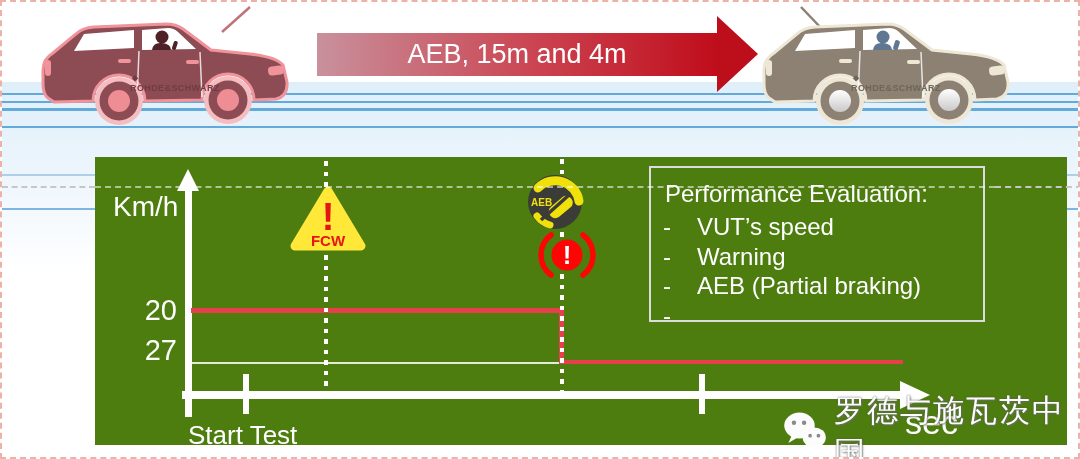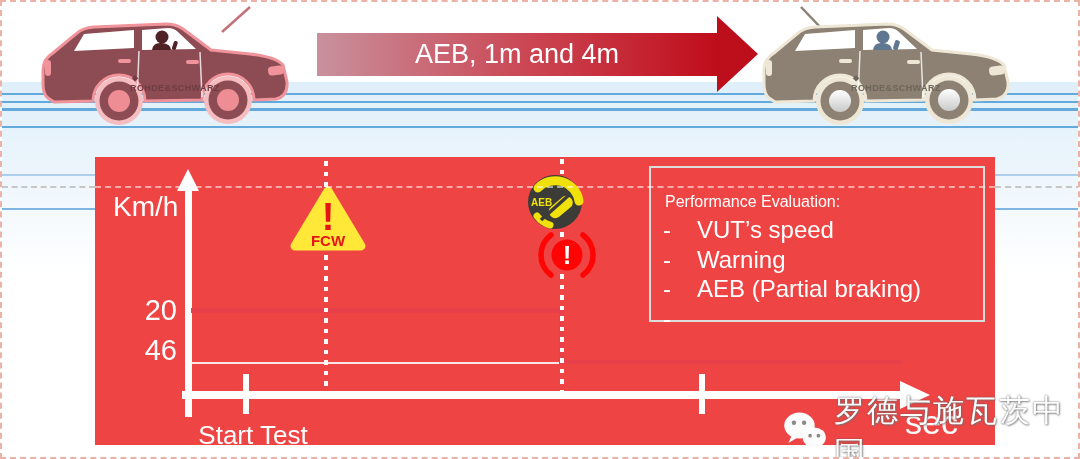--- a/index.html
+++ b/index.html
@@ -17,43 +17,43 @@
   
   .arrow-wrap{left:315px;top:14px;width:442px;height:77px;}
   .arrow-body{position:absolute;left:0;top:17px;width:400px;height:43px;
     background:linear-gradient(90deg,#c8919d 0%,#cb4350 55%,#c00d1b 100%);}
   .arrow-head{position:absolute;left:400px;top:0;width:0;height:0;
     border-top:38.5px solid transparent;border-bottom:38.5px solid transparent;
     border-left:41px solid #bd0e1b;}
   .arrow-label{position:absolute;left:0;top:17px;width:400px;height:43px;line-height:43px;
     text-align:center;color:#fff;font-size:27px;}
   
-  .panel{left:93px;top:155px;width:900px;height:288px;background:#ef4444;}
+  .panel{left:93px;top:155px;width:972px;height:288px;background:#4d7c0f;}
   .axis-y{left:89.5px;top:30px;width:7px;height:230px;background:#fff;}
   .axis-y-head{left:81.5px;top:12px;width:0;height:0;
     border-left:11.5px solid transparent;border-right:11.5px solid transparent;
     border-bottom:22px solid #fff;}
   .axis-x{left:87px;top:234px;width:718px;height:8px;background:#fff;}
   .axis-x-head{left:805px;top:224px;width:0;height:0;
     border-top:14px solid transparent;border-bottom:14px solid transparent;
     border-left:30px solid #fff;}
   .kmh{left:18px;top:34px;color:#fff;font-size:28px;}
   .ytick{left:30px;width:52px;text-align:right;color:#fff;font-size:29px;}
   .gridline-35{left:96px;top:205px;width:711px;height:2px;background:rgba(255,255,255,.85);}
   .speed-hi{left:96px;top:151px;width:368px;height:4.5px;background:#e8404a;}
   .speed-drop{left:464px;top:151px;width:4.5px;height:56px;background:#e8404a;}
   .speed-lo{left:464px;top:202.5px;width:344px;height:4.5px;background:#e8404a;}
   .dotline{width:4px;background-image:repeating-linear-gradient(to bottom,#fff 0 4.5px,transparent 4.5px 10.5px);}
   .tick{width:6px;height:40px;background:#fff;top:217px;}
-  .xlabel{color:#fff;font-size:26px;width:130px;text-align:center;top:263px;}
+  .xlabel{color:#fff;font-size:26px;width:130px;top:263px;}
   .sec-label{left:810px;top:246px;color:#fff;font-size:34px;}
   
   .eval-box{left:554px;top:9px;width:336px;height:156px;border:2px solid #dcdcdc;
     color:#fff;box-sizing:border-box;padding:5px 10px 0 12px;}
-  .eval-title{font-size:16px;margin:20px 0 4px 2px;}
+  .eval-title{font-size:24px;margin:7px 0 4px 2px;}
   .eval-list{list-style:none;margin:0;padding:0;}
   .eval-list li{display:flex;font-size:24px;line-height:29.5px;}
   .eval-list .dash{width:34px;flex:0 0 34px;}
   
   .guide{height:0;border-top:2px dashed #c6c6c6;top:184px;}
   .guide.mid{border-top-color:rgba(255,255,255,.55);}
   
   .watermark{left:779px;top:388px;display:flex;align-items:center;gap:5px;}
   .wm-text{color:#fdfdfd;font-size:31px;letter-spacing:2px;
     text-shadow:0 0 2px rgba(90,90,90,.9),1px 1px 2px rgba(120,120,120,.7);}
@@ -91,21 +91,21 @@
     <circle cx="192" cy="96" r="24" fill="#f6bdc1"></circle>
     <circle cx="192" cy="96" r="19.5" fill="#8d4b53"></circle>
     <circle cx="192" cy="96" r="11" fill="#ee8d94"></circle>
     <rect x="97" y="72" width="4.5" height="4.5" fill="#703c43" transform="rotate(45 99 74)"></rect>
     <text x="94" y="87" font-size="9" font-weight="bold" letter-spacing="0.4" fill="#703c43">ROHDE&amp;SCHWARZ</text>
   </svg>
 
   <div class="abs arrow-wrap">
     <div class="arrow-body"></div>
     <div class="arrow-head"></div>
-    <div class="arrow-label">AEB, 1m and 4m</div>
+    <div class="arrow-label">AEB, 15m and 4m</div>
   </div>
 
   <svg class="abs" style="left:755px;top:2px;" width="262" height="122" viewBox="0 0 262 122">
     <defs>
       <linearGradient id="hubg" x1="0" y1="0" x2="0" y2="1">
         <stop offset="0%" stop-color="#ffffff"></stop>
           <stop offset="100%" stop-color="#c9c9c9"></stop>
       </linearGradient>
     </defs>
     <line x1="66" y1="26" x2="44" y2="3" stroke="#8c8173" stroke-width="2.5"></line>
@@ -132,21 +132,21 @@
   </svg>
 
   <div class="abs panel">
 
     <div class="abs axis-y"></div>
     <div class="abs axis-y-head"></div>
     <div class="abs axis-x"></div>
     <div class="abs axis-x-head"></div>
     <div class="abs kmh">Km/h</div>
     <div class="abs ytick" style="top:137px;">20</div>
-    <div class="abs ytick" style="top:177px;">46</div>
+    <div class="abs ytick" style="top:177px;">27</div>
 
     <div class="abs gridline-35"></div>
     <div class="abs speed-hi"></div>
     <div class="abs speed-drop"></div>
     <div class="abs speed-lo"></div>
 
     <div class="abs dotline" style="left:229px;top:4px;height:228px;"></div>
     <div class="abs dotline" style="left:465px;top:2px;height:233px;"></div>
 
     <svg class="abs" style="left:194px;top:28px;" width="78" height="68" viewBox="0 0 78 68">

